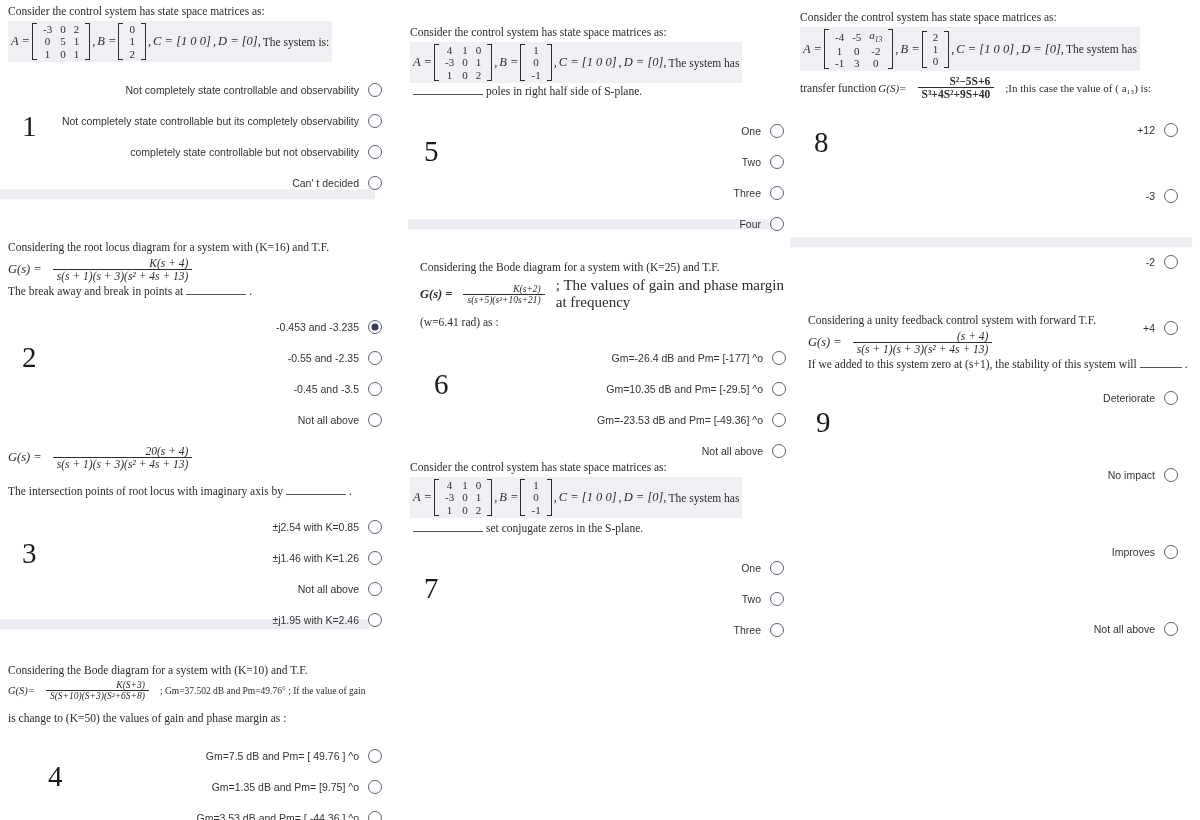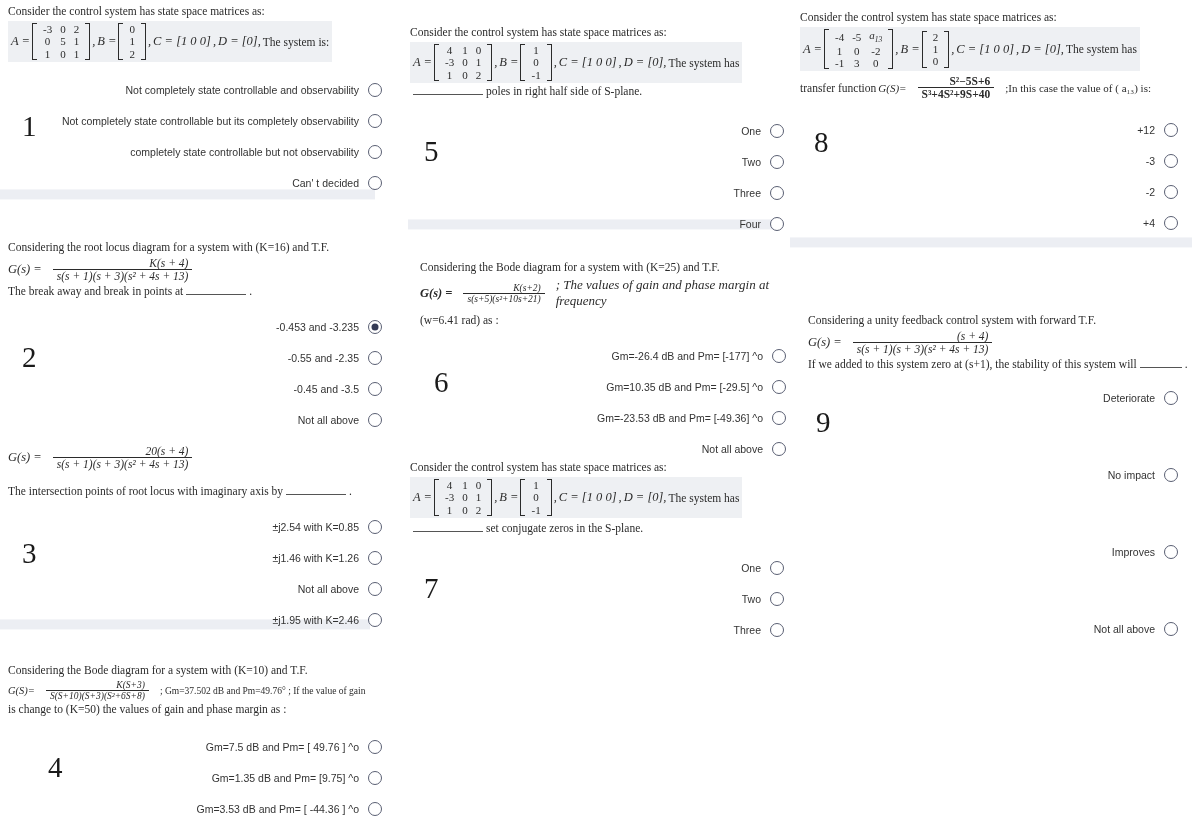--- a/index.html
+++ b/index.html
@@ -350,21 +350,21 @@
     <div class="q" style="position:absolute; top:663px; left:0; width:400px;">
       <div class="q-stem">Considering the Bode diagram for a system with (K=10) and T.F.</div>
       <div class="eqline" style="font-size:10.5px;">
         <span class="math rm" style="font-size:10.5px;">G(S)=</span>
         <span class="frac sm">
           <span class="num math">K(S+3)</span>
           <span class="den math">S(S+10)(S+3)(S²+6S+8)</span>
         </span>
         <span class="txt" style="font-size:9.5px;">;  Gm=37.502 dB  and  Pm=49.76°  ; If the value of gain</span>
       </div>
-      <div class="q-stem" style="margin-top:1px;">is change to (K=50) the values of gain and phase margin as :</div>
+      <div class="q-stem" style="margin-top:10px;">is change to (K=50) the values of gain and phase margin as :</div>
       <div class="q-body" style="margin-top:14px;">
         <div class="q-num" style="top:22px; left:40px;">4</div>
         <div class="opts">
           <div class="opt">
             <span class="opt-label">Gm=7.5 dB and Pm= [ 49.76 ] ^o</span>
             <span class="radio"></span>
           </div>
           <div class="opt">
             <span class="opt-label">Gm=1.35 dB and Pm=  [9.75] ^o</span>
             <span class="radio"></span>
@@ -457,21 +457,21 @@
     </div>
 
     <div class="q" style="position:absolute; top:260px; left:10px; width:392px;">
       <div class="q-stem">Considering the Bode diagram for a system with (K=25) and T.F.</div>
       <div class="eqline">
         <span class="math" style="font-weight:bold;">G(s) =</span>
         <span class="frac sm">
           <span class="num math">K(s+2)</span>
           <span class="den math">s(s+5)(s²+10s+21)</span>
         </span>
-        <span class="txt" style="font-size:13px;font-style:italic;">;  The values of gain and phase margin at frequency</span>
+        <span class="txt" style="font-size:15px;">;  The values of gain and phase margin at frequency</span>
       </div>
       <div class="q-stem" style="margin-top:4px;">(w=6.41 rad) as :</div>
       <div class="q-body" style="margin-top:12px;">
         <div class="q-num" style="top:28px;">6</div>
         <div class="opts">
           <div class="opt">
             <span class="opt-label">Gm=-26.4 dB and Pm=  [-177] ^o</span>
             <span class="radio"></span>
           </div>
           <div class="opt">
@@ -616,21 +616,21 @@
         <span class="txt">transfer function</span>
         <span class="math rm" style="font-size:11px;">G(S)=</span>
         <span class="frac bold">
           <span class="num">S²−5S+6</span>
           <span class="den">S³+4S²+9S+40</span>
         </span>
         <span class="txt" style="font-size:11px;">;In this case the value of ( a₁₃) is:</span>
       </div>
       <div class="q-body" style="margin-top:14px;">
         <div class="q-num" style="top:14px; left:14px;">8</div>
-        <div class="opts" style="padding-right:14px;">
+        <div class="opts" style="padding-right:14px;gap:35px;">
           <div class="opt">
             <span class="opt-label">+12</span>
             <span class="radio"></span>
           </div>
           <div class="opt">
             <span class="opt-label">-3</span>
             <span class="radio"></span>
           </div>
           <div class="opt">
             <span class="opt-label">-2</span>

